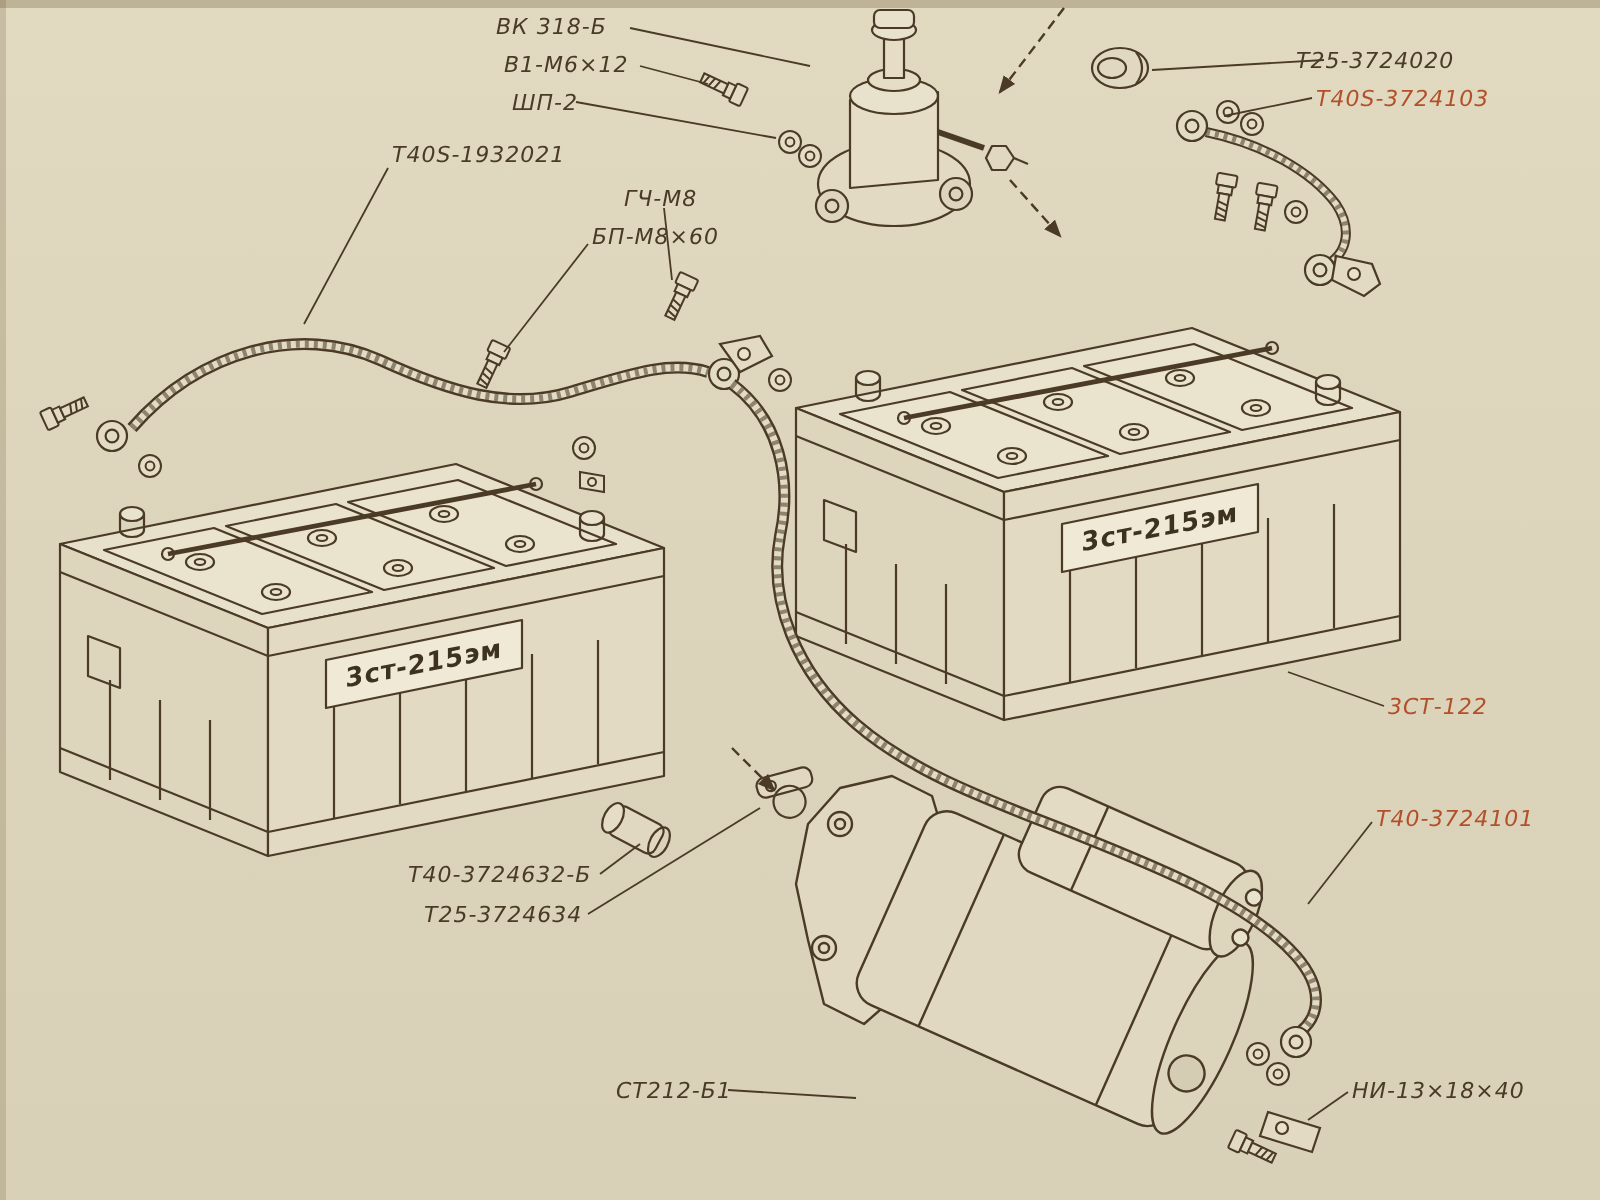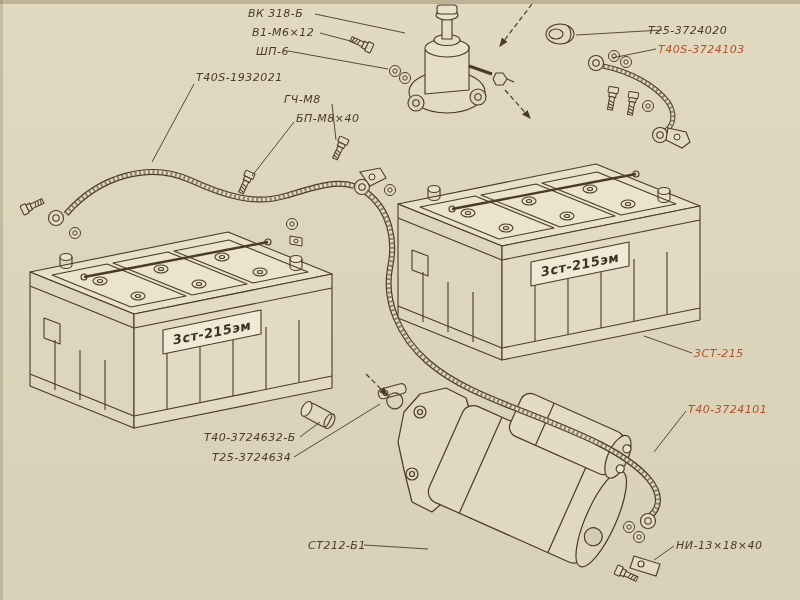--- a/index.html
+++ b/index.html
@@ -236,27 +236,27 @@
 
     <g stroke="#4a3a26" stroke-width="1.2" fill="none">
       <line x1="532" y1="4" x2="500" y2="46" stroke-dasharray="5 3" marker-end="url(#arr)"></line>
       <line x1="505" y1="90" x2="530" y2="118" stroke-dasharray="5 3" marker-end="url(#arr)"></line>
       <line x1="366" y1="374" x2="387" y2="395" stroke-dasharray="5 3" marker-end="url(#arr)"></line>
     </g>
   </svg>
 
   <div class="lbl" style="left:248px;top:7px">ВК 318-Б</div>
   <div class="lbl" style="left:252px;top:26px">В1-М6×12</div>
-  <div class="lbl" style="left:256px;top:45px">ШП-6</div>
+  <div class="lbl" style="left:256px;top:45px">ШП-2</div>
   <div class="lbl" style="left:648px;top:24px">Т25-3724020</div>
   <div class="lbl accent" style="left:658px;top:43px">Т40S-3724103</div>
   <div class="lbl" style="left:196px;top:71px">Т40S-1932021</div>
-  <div class="lbl" style="left:284px;top:93px">ГЧ-М8</div>
-  <div class="lbl" style="left:296px;top:112px">БП-М8×40</div>
-  <div class="lbl accent" style="left:694px;top:347px">3СТ-215</div>
+  <div class="lbl" style="left:312px;top:93px">ГЧ-М8</div>
+  <div class="lbl" style="left:296px;top:112px">БП-М8×60</div>
+  <div class="lbl accent" style="left:694px;top:347px">3СТ-122</div>
   <div class="lbl accent" style="left:688px;top:403px">Т40-3724101</div>
   <div class="lbl" style="left:204px;top:431px">Т40-3724632-Б</div>
   <div class="lbl" style="left:212px;top:451px">Т25-3724634</div>
   <div class="lbl" style="left:308px;top:539px">СТ212-Б1</div>
   <div class="lbl" style="left:676px;top:539px">НИ-13×18×40</div>
 
   <div class="plate-lbl" style="left:163px;top:319px">3ст-215эм</div>
   <div class="plate-lbl" style="left:531px;top:251px">3ст-215эм</div>
 </div>
 

